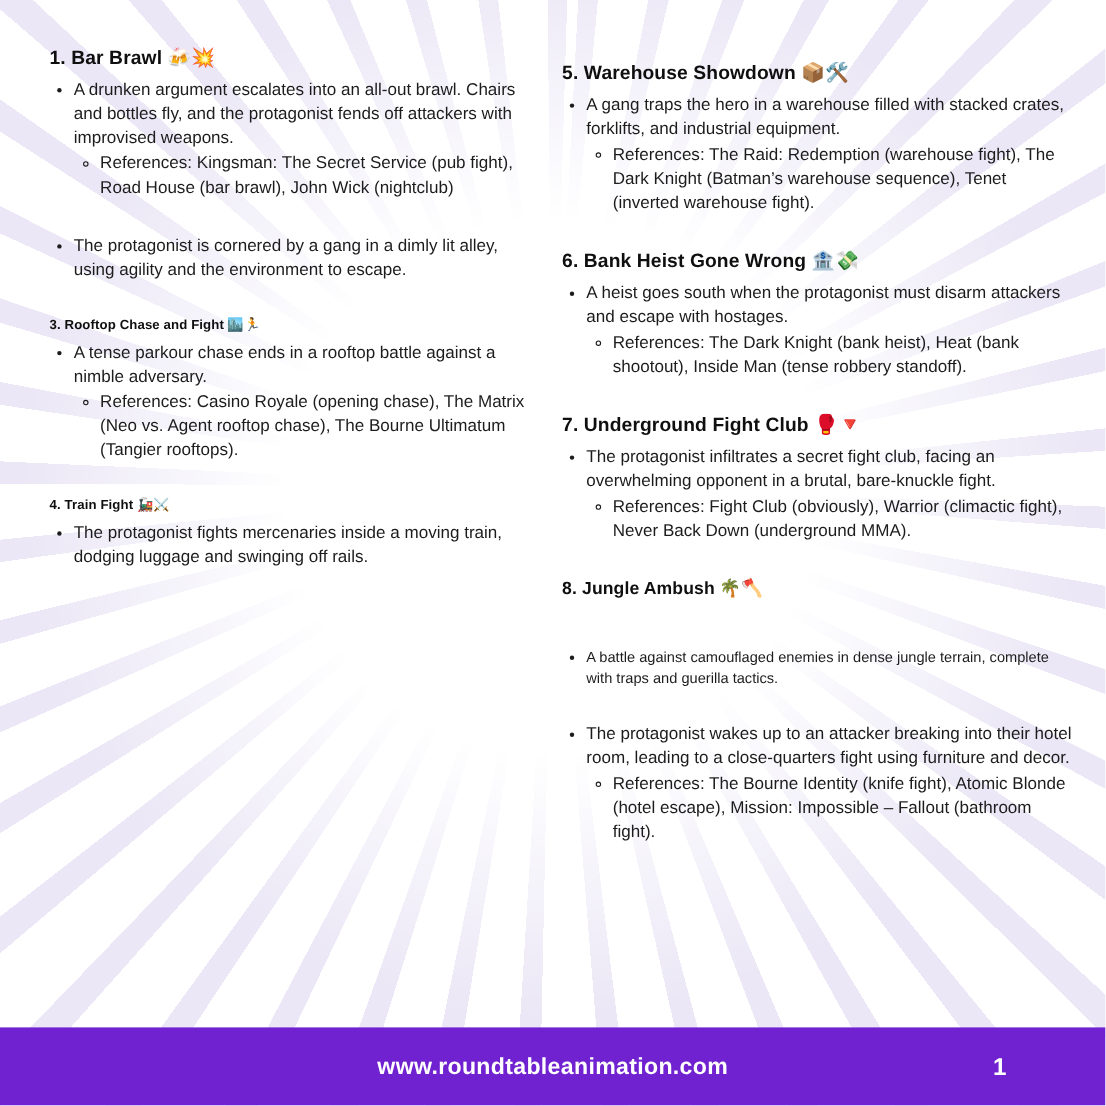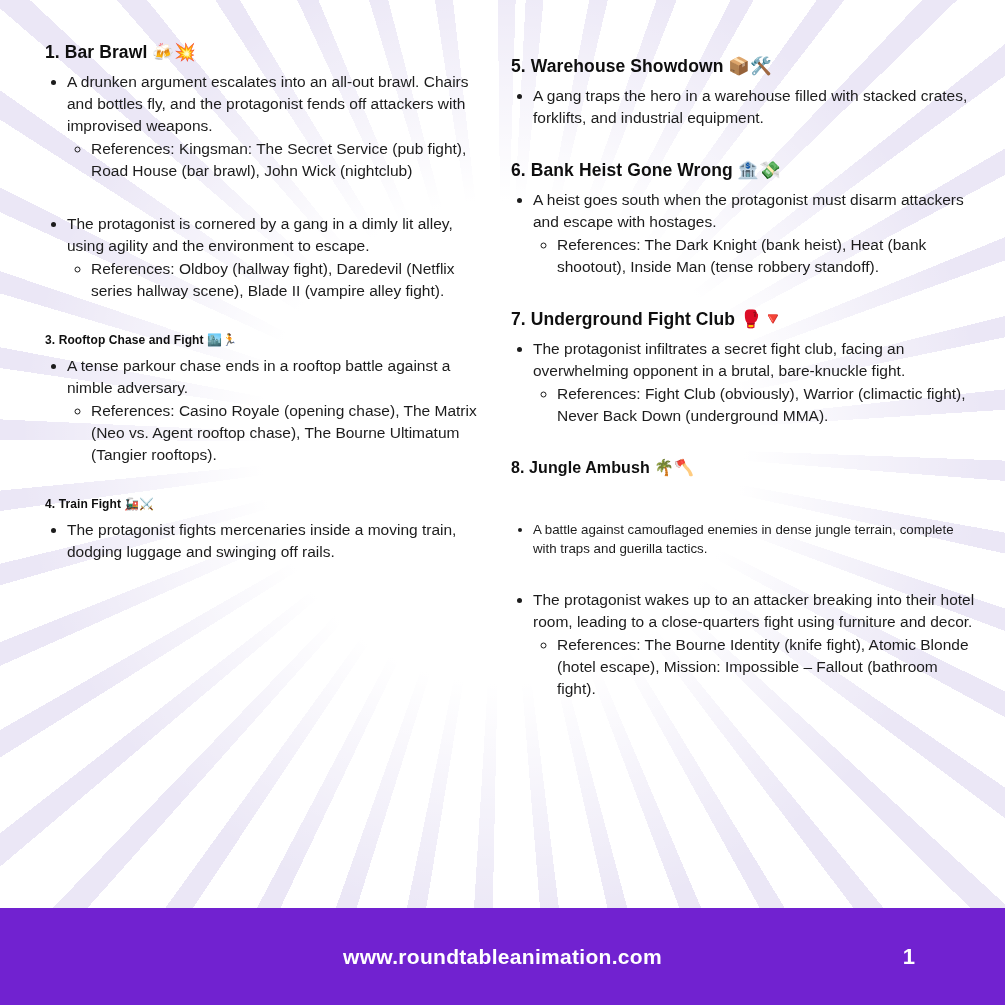--- a/index.html
+++ b/index.html
@@ -42,21 +42,21 @@
   .lvl1 { padding-left: 22px; list-style: disc; }
   .lvl1 > li { font-size: 15.5px; line-height: 22px; color: #1c1c1c; }
   .lvl2 { padding-left: 24px; list-style: circle; margin-top: 1px; }
   .lvl2 > li { font-size: 15.5px; line-height: 22px; color: #1c1c1c; }
 
   .item.compact .item-heading { font-size: 16px; }
   .item.compact .lvl1 > li,
   .item.compact .lvl2 > li { font-size: 13.3px; line-height: 18.5px; margin-top: 44px; }
 
   .footer {
-    position: absolute; left: 0; right: 0; bottom: 0; height: 97px;
+    position: absolute; left: 0; right: 0; bottom: 0; height: 71px;
     background: #7122d0;
     display: flex; align-items: center; justify-content: center;
   }
   .footer-url {
     color: #ffffff; font-weight: 700; font-size: 21px; letter-spacing: 0.3px;
   }
   .page-num {
     position: absolute; right: 90px; top: 50%; transform: translateY(-50%);
     color: #ffffff; font-weight: 700; font-size: 22px;
   }
@@ -78,23 +78,20 @@
           <ul class="lvl2">
             <li><span>References: Kingsman: The Secret Service (pub fight), Road House (bar brawl), John Wick (nightclub)</span></li>
           </ul>
         </li>
       </ul>
     </section>
 
     <section class="item">
       <ul class="lvl1">
         <li><span>The protagonist is cornered by a gang in a dimly lit alley, using agility and the environment to escape.</span>
-          <ul class="lvl2">
-            <li><span>References: Oldboy (hallway fight), Daredevil (Netflix series hallway scene), Blade II (vampire alley fight).</span></li>
-          </ul>
         </li>
       </ul>
     </section>
 
     <section class="item">
       <h3 class="item-heading h-small"><span>3. Rooftop Chase and Fight</span> <span class="emoji">🏙️🏃</span></h3>
       <ul class="lvl1">
         <li><span>A tense parkour chase ends in a rooftop battle against a nimble adversary.</span>
           <ul class="lvl2">
             <li><span>References: Casino Royale (opening chase), The Matrix (Neo vs. Agent rooftop chase), The Bourne Ultimatum (Tangier rooftops).</span></li>
@@ -112,20 +109,23 @@
     </section>
 
   </div>
 
   <div class="col-right">
 
     <section class="item">
       <h3 class="item-heading"><span>5. Warehouse Showdown</span> <span class="emoji">📦🛠️</span></h3>
       <ul class="lvl1">
         <li><span>A gang traps the hero in a warehouse filled with stacked crates, forklifts, and industrial equipment.</span>
+          <ul class="lvl2">
+            <li><span>References: The Raid: Redemption (warehouse fight), The Dark Knight (Batman’s warehouse sequence), Tenet (inverted warehouse fight).</span></li>
+          </ul>
         </li>
       </ul>
     </section>
 
     <section class="item">
       <h3 class="item-heading"><span>6. Bank Heist Gone Wrong</span> <span class="emoji">🏦💸</span></h3>
       <ul class="lvl1">
         <li><span>A heist goes south when the protagonist must disarm attackers and escape with hostages.</span>
           <ul class="lvl2">
             <li><span>References: The Dark Knight (bank heist), Heat (bank shootout), Inside Man (tense robbery standoff).</span></li>

